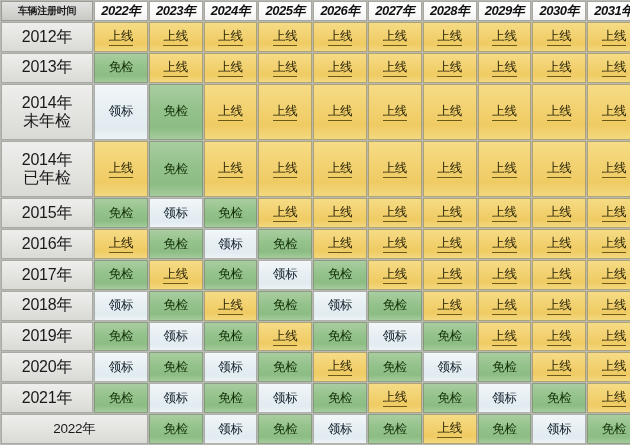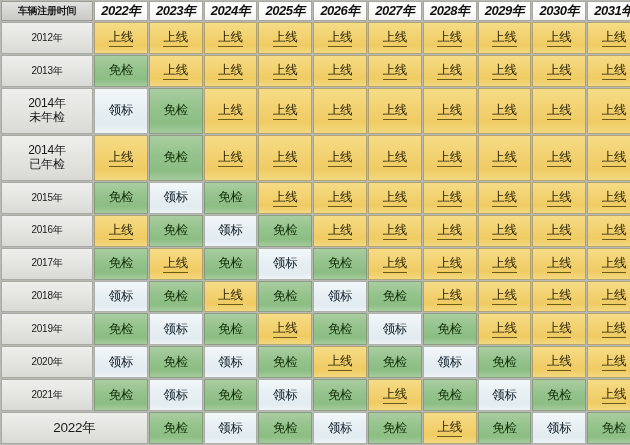--- a/index.html
+++ b/index.html
@@ -55,26 +55,26 @@
     font-style: italic;
     font-weight: bold;
     font-size: 13px;
     letter-spacing: -0.5px;
     border: 1px solid #a8a8a3;
   }
   
   td.rowlabel {
     background: linear-gradient(to bottom, #eeeeec 0%, #e4e4e1 50%, #d9d9d5 100%);
     color: #191919;
-    font-size: 10px;
+    font-size: 16px;
     letter-spacing: -0.2px;
     border: 1px solid #aaaaa5;
     line-height: 1.05;
   }
-  td.rowlabel.two-line { font-size: 12px; line-height: 1.12; }
+  td.rowlabel.two-line { font-size: 16px; line-height: 1.12; }
   td.rowlabel.wide { font-size: 13.5px; }
 
   
   td.cell {
     font-size: 12.5px;
     letter-spacing: -0.3px;
     border: 1px solid rgba(120,120,110,0.55);
   }
   td.cell span { display: inline-block; }
 

